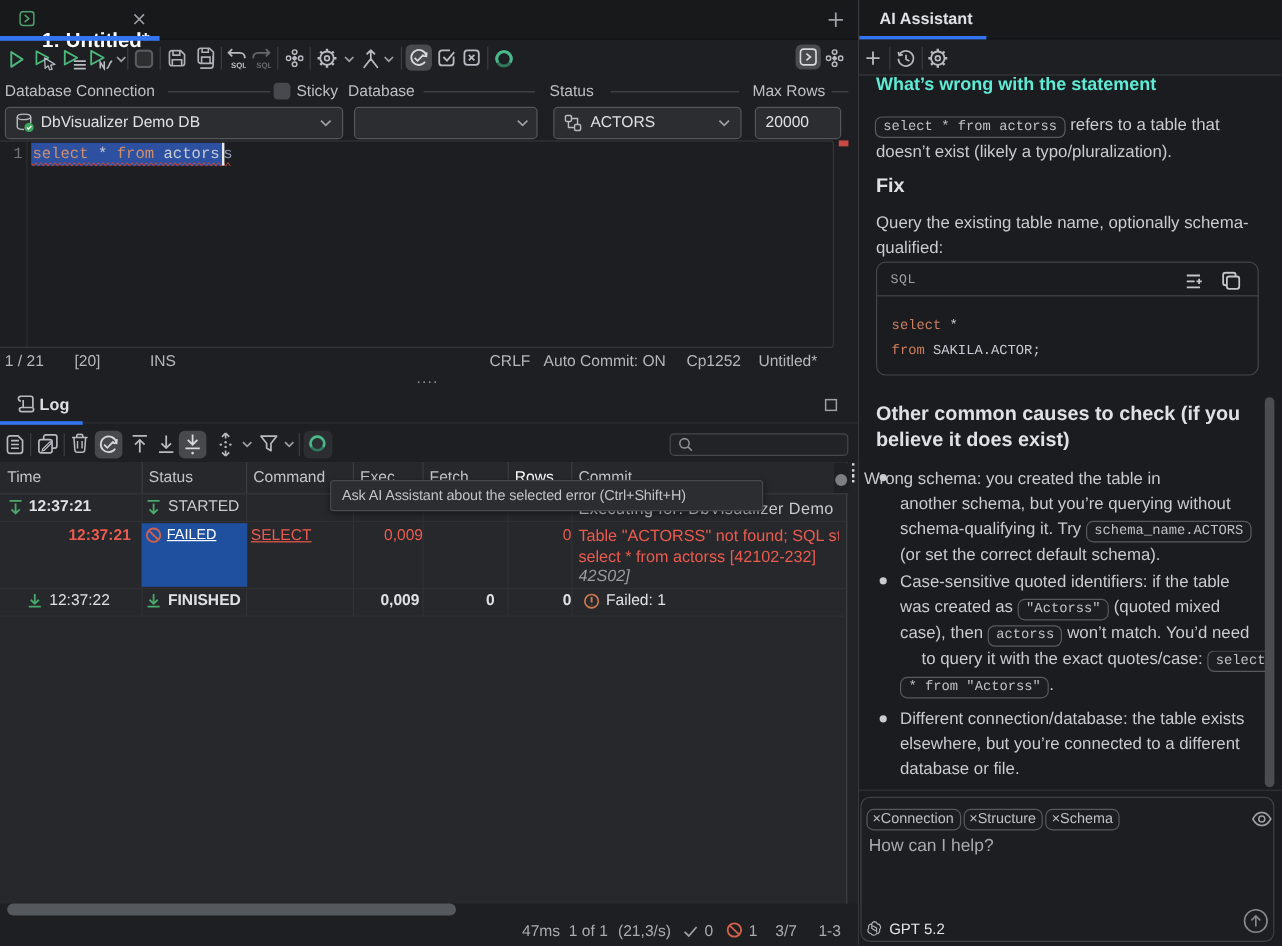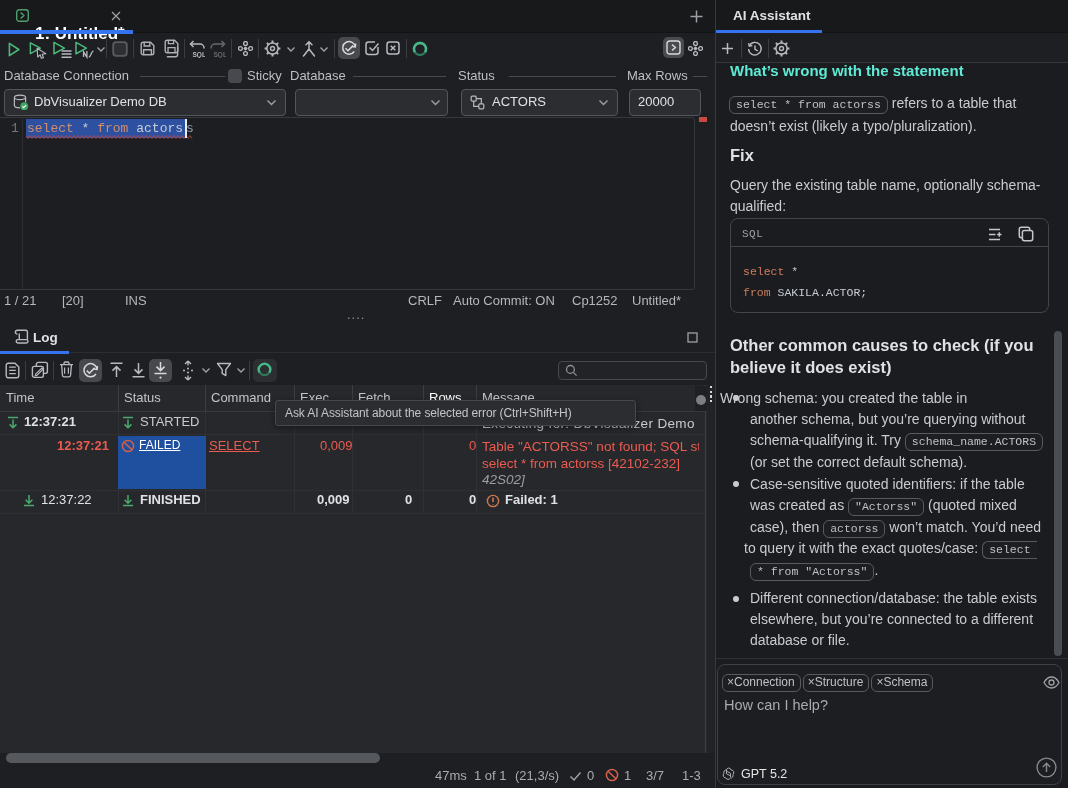--- a/index.html
+++ b/index.html
@@ -298,21 +298,21 @@
 <div class="abs" style="left:294px;top:385px;width:1px;height:26px;background:#3b3d41"></div>
 <div class="abs" style="left:352px;top:385px;width:1px;height:26px;background:#3b3d41"></div>
 <div class="abs" style="left:423px;top:385px;width:1px;height:26px;background:#3b3d41"></div>
 <div class="abs" style="left:476px;top:385px;width:1px;height:26px;background:#3b3d41"></div>
 <div class="t" style="left:6px;top:391px;font-size:13px;color:#c2c4c9">Time</div>
 <div class="t" style="left:124px;top:391px;font-size:13px;color:#c2c4c9">Status</div>
 <div class="t" style="left:211px;top:391px;font-size:13px;color:#c2c4c9">Command</div>
 <div class="t" style="left:300px;top:391px;font-size:13px;color:#c2c4c9">Exec...</div>
 <div class="t" style="left:358px;top:391px;font-size:13px;color:#c2c4c9">Fetch...</div>
 <div class="t" style="left:429px;top:391px;font-size:13px;color:#ffffff">Rows...</div>
-<div class="t" style="left:482px;top:391px;font-size:13px;color:#c2c4c9">Message</div>
+<div class="t" style="left:482px;top:391px;font-size:13px;color:#c2c4c9">Commit</div>
 <div class="abs" style="left:695px;top:386px;width:12px;height:25px;background:#1f2023"></div>
 <div class="abs" style="left:696px;top:395px;width:10px;height:10px;border-radius:50%;background:#7b7e83"></div>
 <div class="abs" style="left:0;top:411px;width:707px;height:1px;background:#36383c"></div>
 
 <div class="abs" style="left:0;top:434px;width:707px;height:1px;background:#2e3034"></div>
 <div class="abs" style="left:0;top:490px;width:707px;height:1px;background:#2e3034"></div>
 <div class="abs" style="left:0;top:513px;width:707px;height:1px;background:#2e3034"></div>
 
 <svg class="abs" style="left:7px;top:416px" width="12" height="13" viewBox="0 0 12 13" fill="none">
       <path d="M1 1.4 H11 M6 3.6 V11.6 M2.6 8.4 L6 11.8 L9.4 8.4" stroke="#4aa96c" stroke-width="1.5"></path>
@@ -348,21 +348,21 @@
       <path d="M1 11.6 H11 M6 1 V9 M2.6 5.8 L6 9.2 L9.4 5.8" stroke="#4aa96c" stroke-width="1.5"></path>
     </svg>
 <div class="t" style="left:140px;top:493px;font-size:13px;font-weight:bold;color:#dfe1e5">FINISHED</div>
 <div class="t" style="left:317px;top:493px;font-size:13px;font-weight:bold;color:#dfe1e5">0,009</div>
 <div class="t" style="left:405px;top:493px;font-size:13px;font-weight:bold;color:#dfe1e5">0</div>
 <div class="t" style="left:469px;top:493px;font-size:13px;font-weight:bold;color:#dfe1e5">0</div>
 <svg class="abs" style="left:486px;top:494px" width="14" height="14" viewBox="0 0 14 14" fill="none">
       <circle cx="7" cy="7" r="5.6" stroke="#cd7950" stroke-width="1.4"></circle>
       <path d="M7 3.6 V8 M7 9.9 V10.4" stroke="#cd7950" stroke-width="1.6"></path>
     </svg>
-<div class="t" style="left:505px;top:493px;font-size:13px;font-weight:bold;color:#dfe1e5">Failed: 1</div>
+<div class="t" style="left:505px;top:493px;font-size:13px;font-weight:normal;color:#dfe1e5">Failed: 1</div>
 
 <div class="abs" style="left:275px;top:400px;width:361px;height:26px;background:#2b2d30;border:1px solid #46484d;border-radius:3px;box-shadow:0 2px 6px rgba(0,0,0,.4)"></div>
 <div class="t" style="left:285px;top:407px;font-size:12px;letter-spacing:-0.1px;color:#c2c4c9">Ask AI Assistant about the selected error (Ctrl+Shift+H)</div>
 
 <div class="abs" style="left:6px;top:753px;width:374px;height:10px;background:#55585c;border-radius:5px"></div>
 
 <div class="abs" style="left:0;top:765px;width:715px;height:23px;background:#1e1f22"></div>
 <div class="t" style="left:435px;top:769px;font-size:13px;color:#a8abb0">47ms</div>
 <div class="t" style="left:474px;top:769px;font-size:13px;color:#a8abb0">1 of 1</div>
 <div class="t" style="left:515px;top:769px;font-size:13px;color:#a8abb0">(21,3/s)</div>
@@ -431,21 +431,21 @@
 <div class="abs" style="left:733px;top:395px;width:6px;height:6px;border-radius:50%;background:#c9cbd0"></div>
 <div class="t" style="left:720px;top:390px;font-size:14px;color:#c9cbd0">Wrong schema: you created the table in</div>
 <div class="t" style="left:750px;top:411px;font-size:14px;color:#c9cbd0">another schema, but you’re querying without</div>
 <div class="t" style="left:750px;top:432px;font-size:14px;color:#c9cbd0">schema-qualifying it. Try <span class="chip" style="font-size:11.5px;padding:1px 6px 2px">schema_name.ACTORS</span></div>
 <div class="t" style="left:750px;top:454px;font-size:14px;color:#c9cbd0">(or set the correct default schema).</div>
 
 <div class="abs" style="left:733px;top:481px;width:6px;height:6px;border-radius:50%;background:#c9cbd0"></div>
 <div class="t" style="left:750px;top:476px;font-size:14px;color:#c9cbd0">Case-sensitive quoted identifiers: if the table</div>
 <div class="t" style="left:750px;top:497px;font-size:14px;color:#c9cbd0">was created as <span class="chip" style="font-size:11.5px;padding:1px 6px 2px">"Actorss"</span> (quoted mixed</div>
 <div class="t" style="left:750px;top:519px;font-size:14px;color:#c9cbd0">case), then <span class="chip" style="font-size:11.5px;padding:1px 6px 2px">actorss</span> won’t match. You’d need</div>
-<div class="t" style="left:744px;top:540px;font-size:14px;color:#c9cbd0">to query it with the exact quotes/case: <span class="chip" style="font-size:11.5px;padding:1px 6px 2px;border-radius:6px 0 0 6px;border-right:none">select</span></div>
+<div class="t" style="left:768px;top:540px;font-size:14px;color:#c9cbd0">to query it with the exact quotes/case: <span class="chip" style="font-size:11.5px;padding:1px 6px 2px;border-radius:6px 0 0 6px;border-right:none">select</span></div>
 <div class="t" style="left:750px;top:562px;font-size:14px;color:#c9cbd0"><span class="chip" style="font-size:11.5px;padding:1px 6px 2px">* from "Actorss"</span>.</div>
 
 <div class="abs" style="left:733px;top:596px;width:6px;height:6px;border-radius:50%;background:#c9cbd0"></div>
 <div class="t" style="left:750px;top:590px;font-size:14px;color:#c9cbd0">Different connection/database: the table exists</div>
 <div class="t" style="left:750px;top:611px;font-size:14px;color:#c9cbd0">elsewhere, but you’re connected to a different</div>
 <div class="t" style="left:750px;top:632px;font-size:14px;color:#c9cbd0">database or file.</div>
 
 <div class="abs" style="left:1054px;top:331px;width:8px;height:325px;background:#4a4d51;border-radius:4px"></div>
 <div class="abs" style="left:716px;top:658px;width:352px;height:1px;background:#303236"></div>
 

